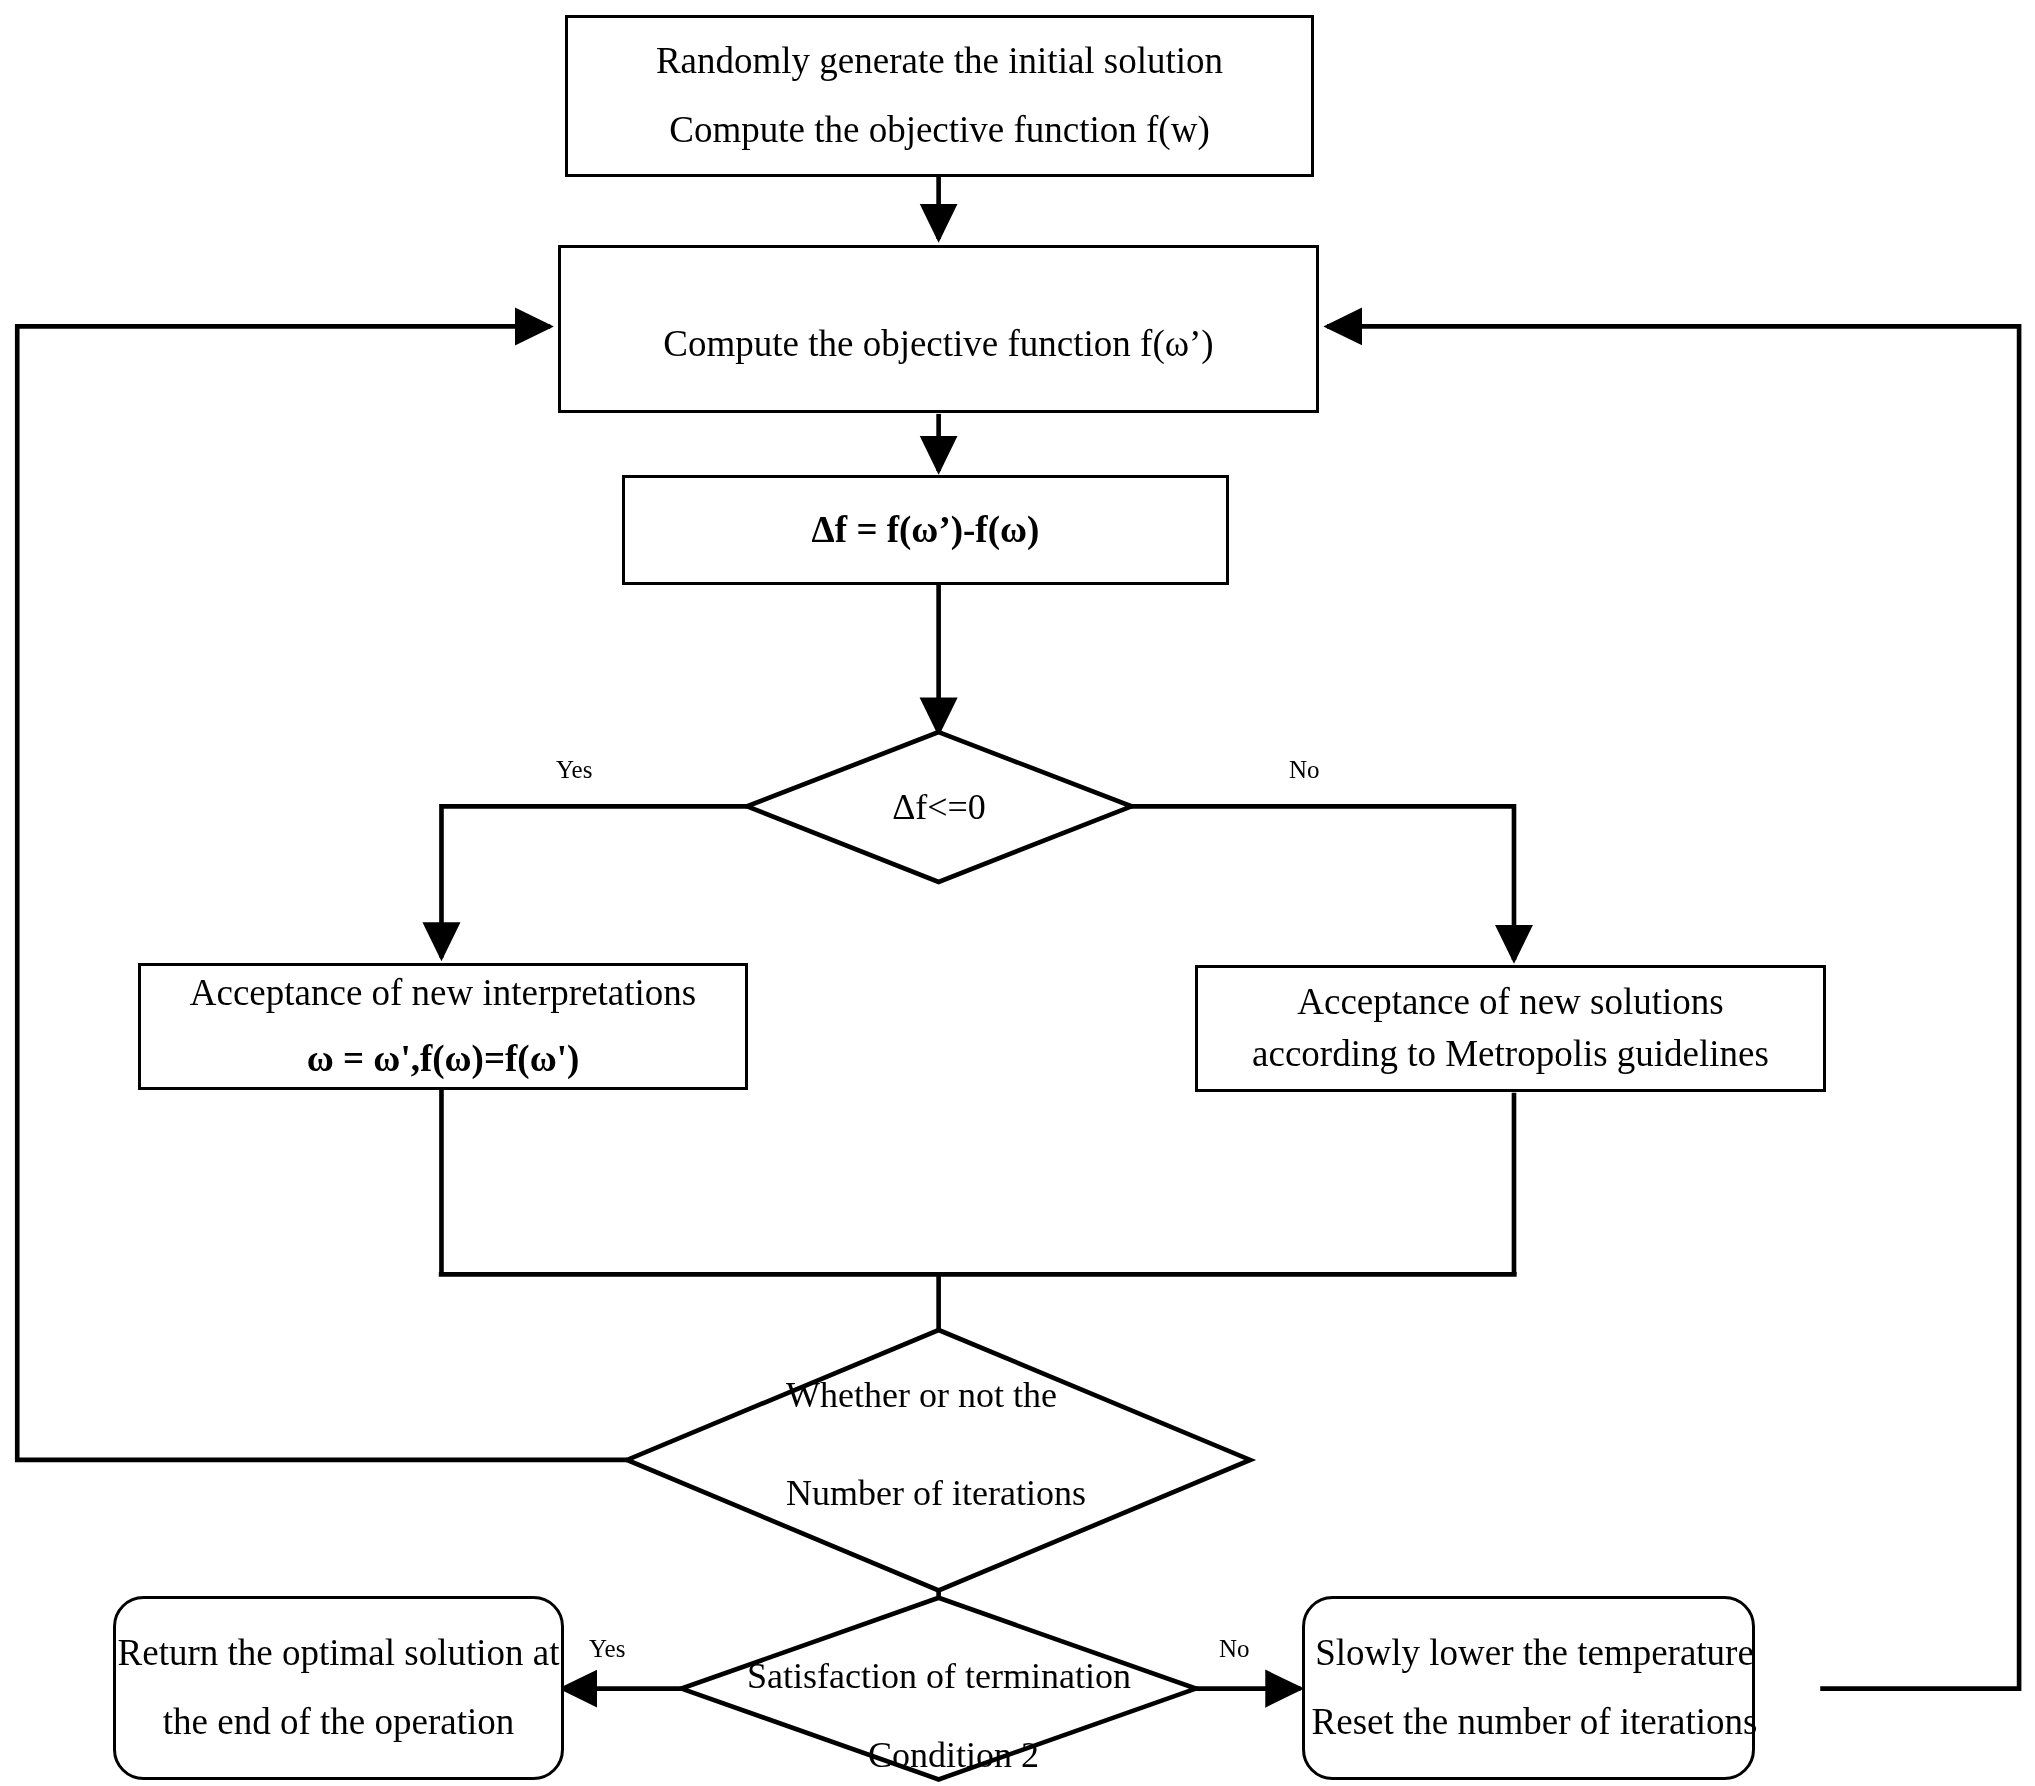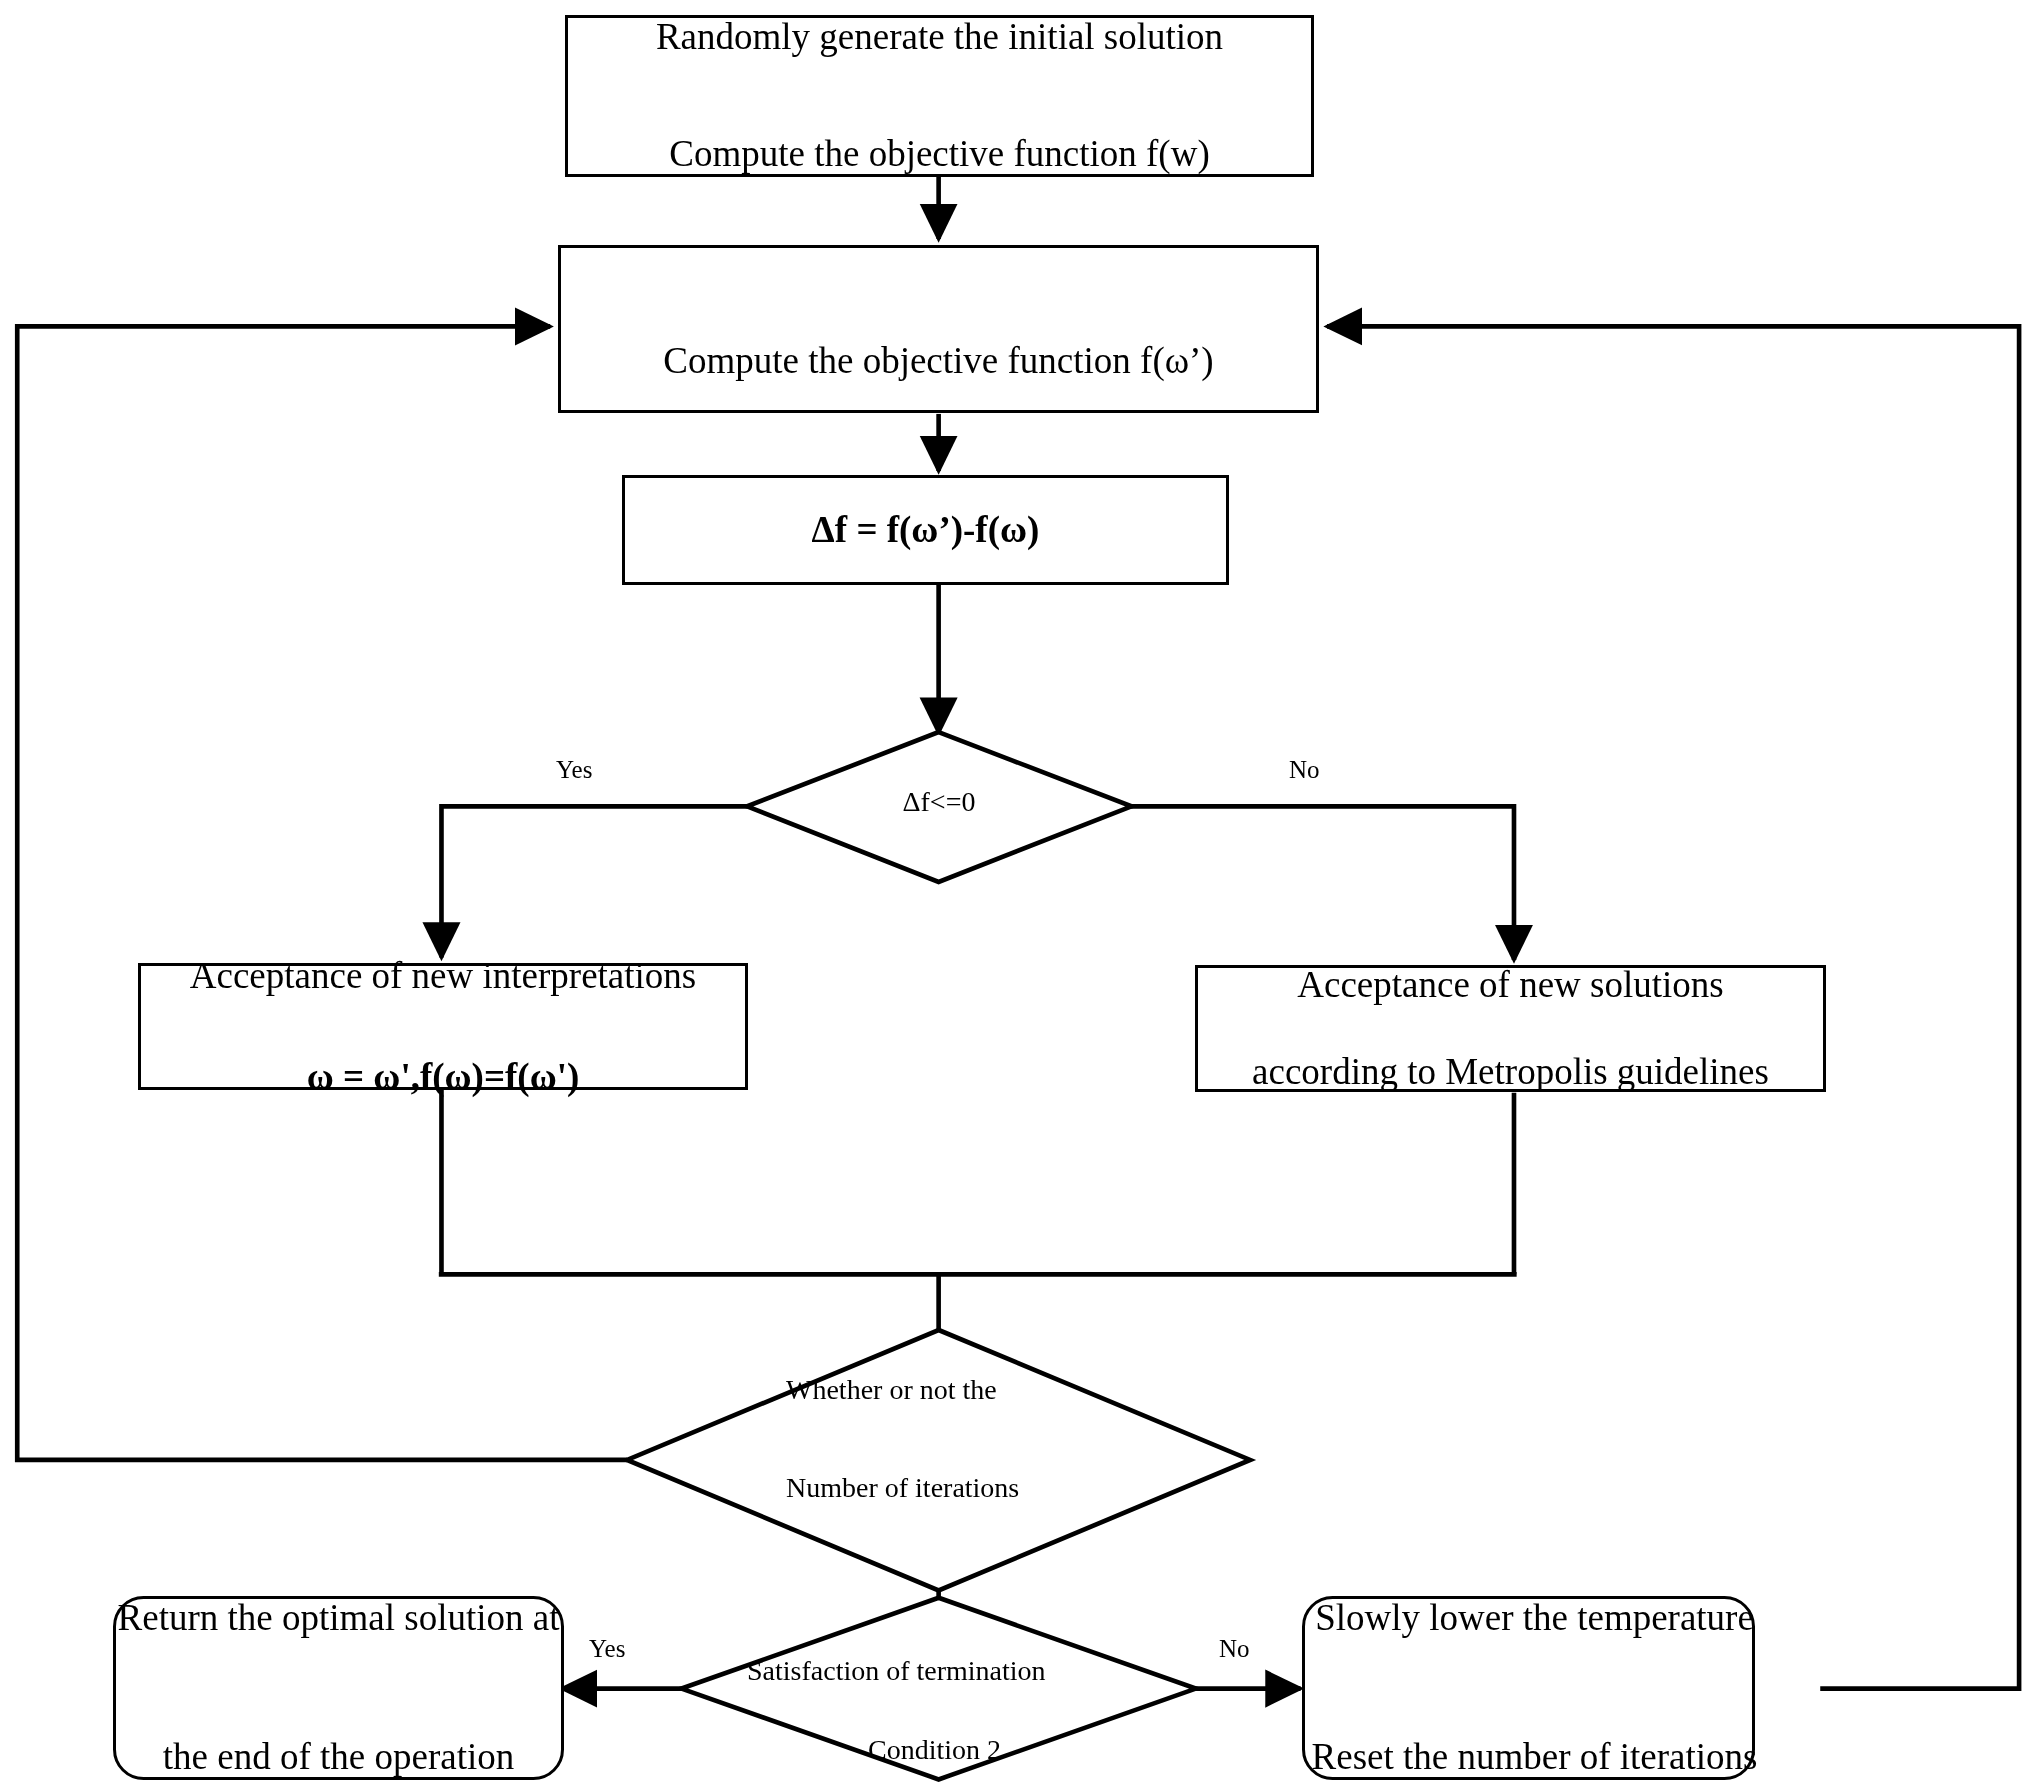--- a/index.html
+++ b/index.html
@@ -26,21 +26,20 @@
   .node {
     position: absolute;
     box-sizing: border-box;
     background: #ffffff;
     display: flex;
     flex-direction: column;
     align-items: center;
     justify-content: center;
     text-align: center;
     z-index: 3;
-    gap: 35px;
   }
   .rect {
     border: 3.3px solid #000000;
   }
   .rounded {
     border: 3.3px solid #000000;
     border-radius: 30.5px;
   }
   .node .line {
     display: block;
@@ -48,21 +47,21 @@
     line-height: 1.05;
   }
   .node .gap { height: 30.5px; }
   .t-main { font-size: 37px; }
   .t-bold { font-size: 37px; font-weight: bold; }
   .diamond-label {
     position: absolute;
     z-index: 4;
     text-align: center;
     white-space: nowrap;
-    font-size: 28px;
+    font-size: 36px;
     background: transparent;
   }
   .edge-label {
     position: absolute;
     z-index: 5;
     font-size: 25px;
     white-space: nowrap;
   }
 </style>
 </head>

